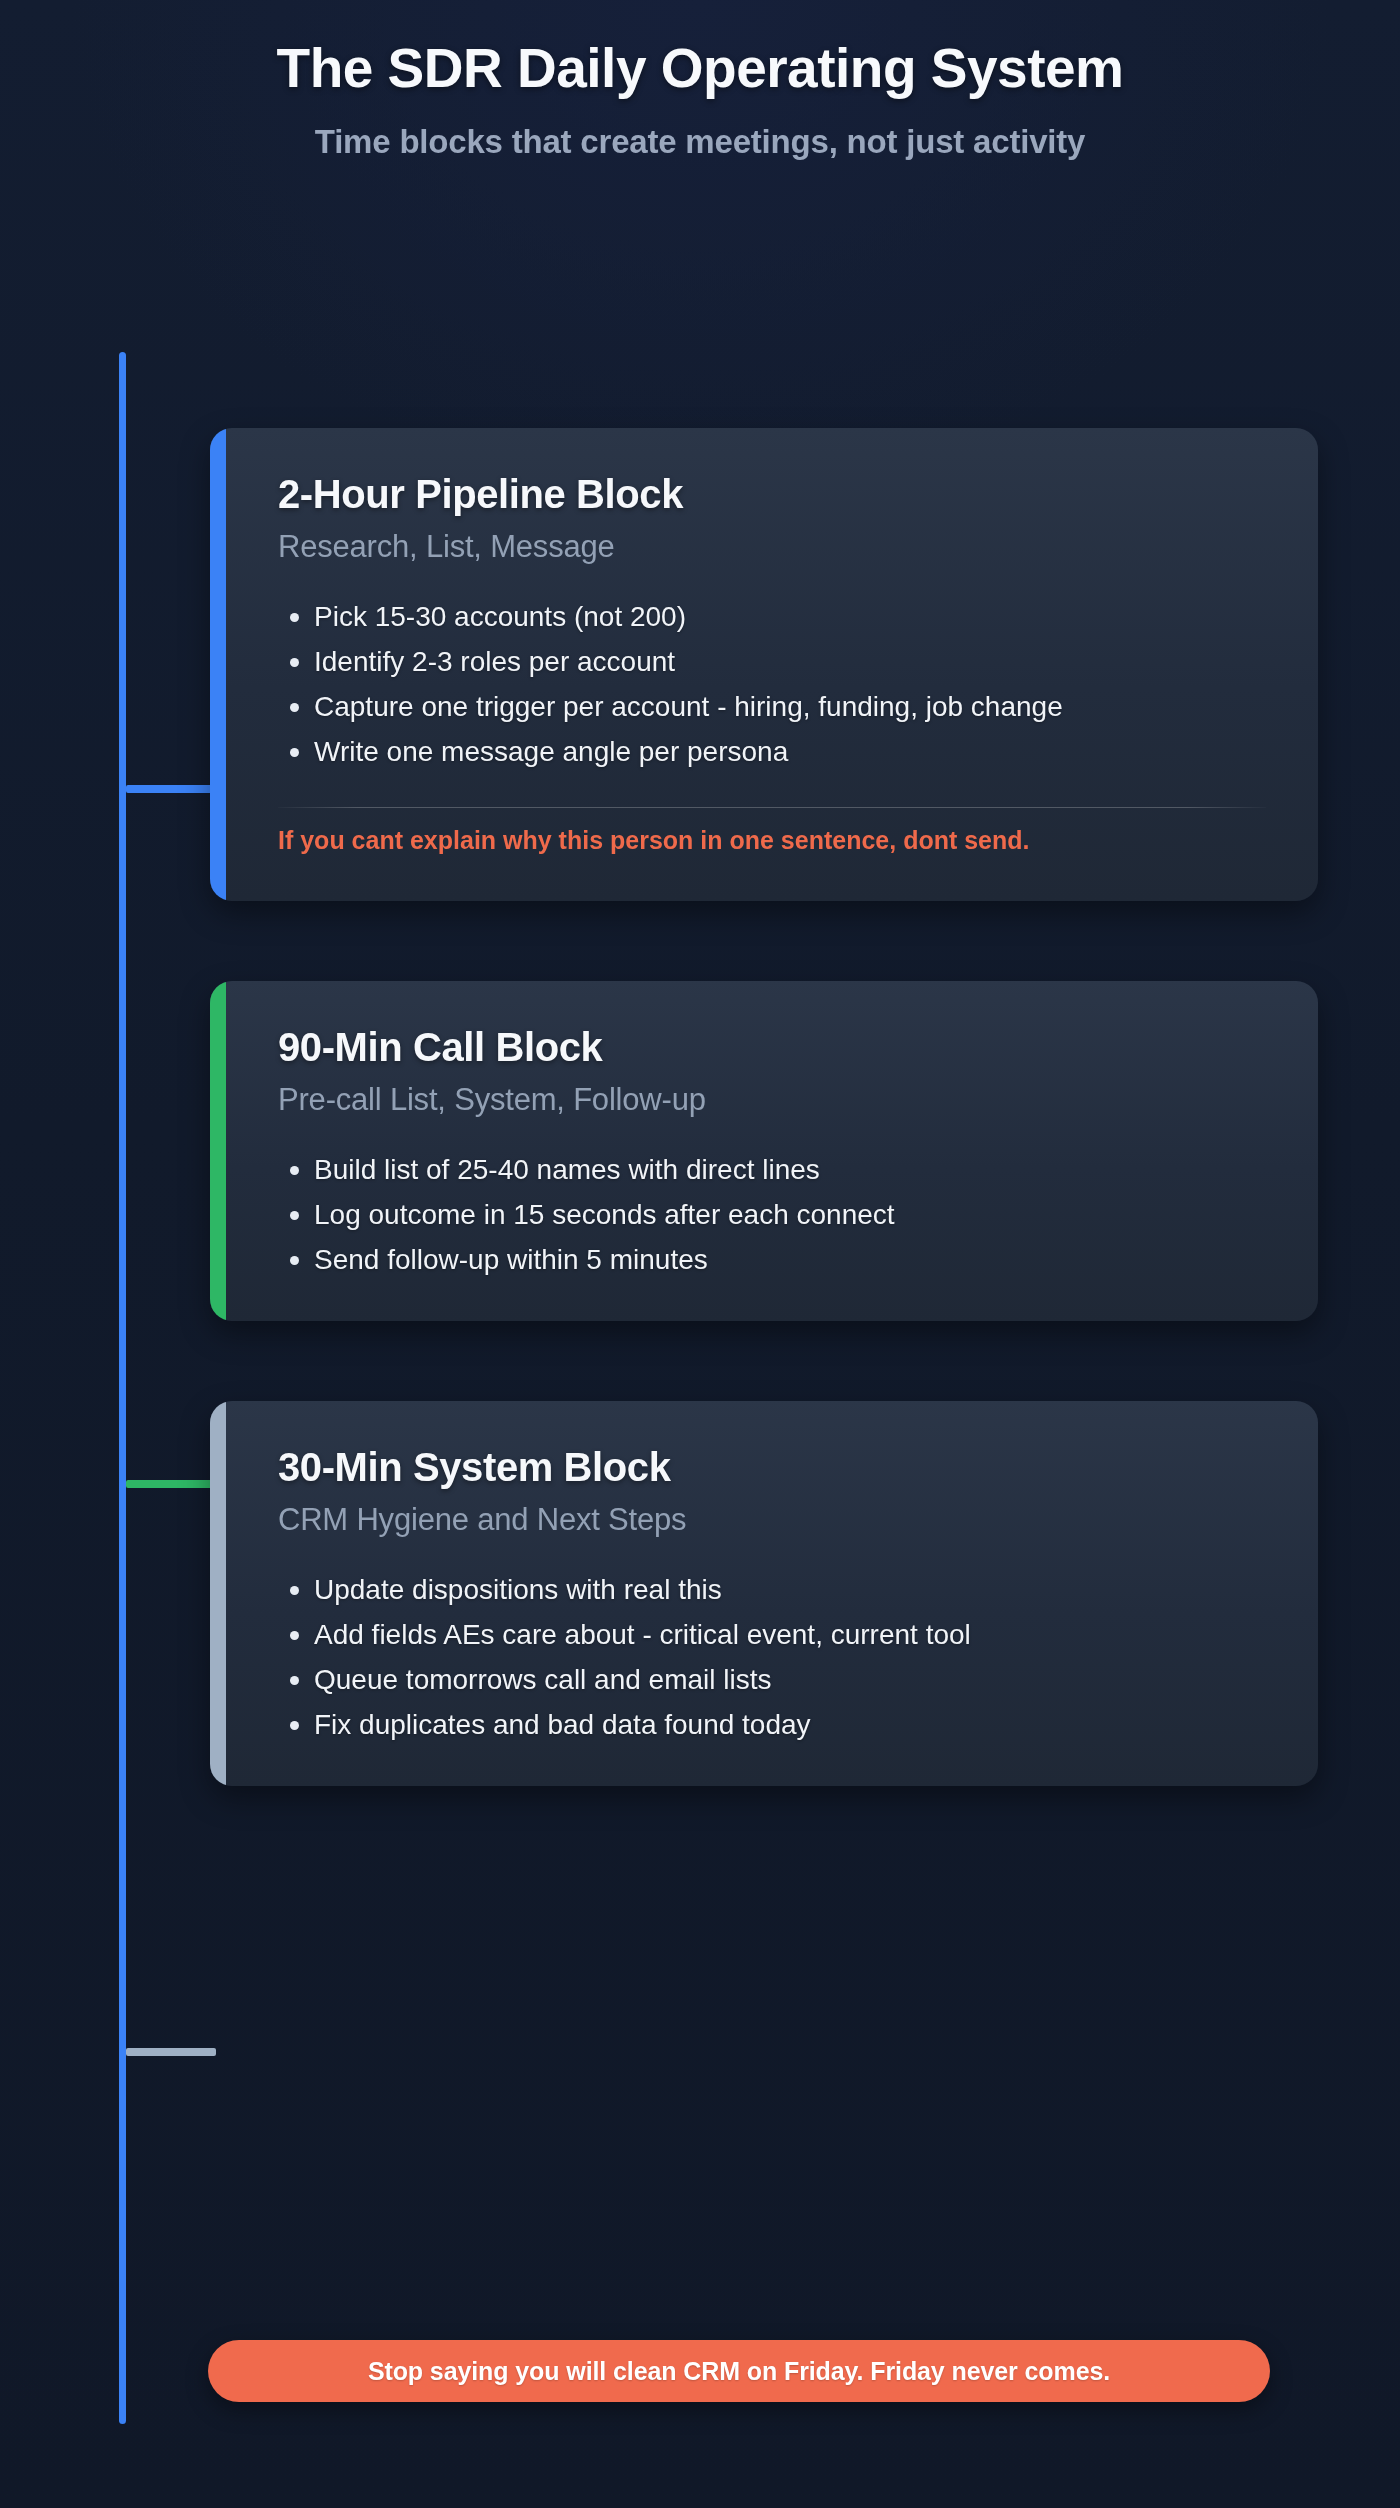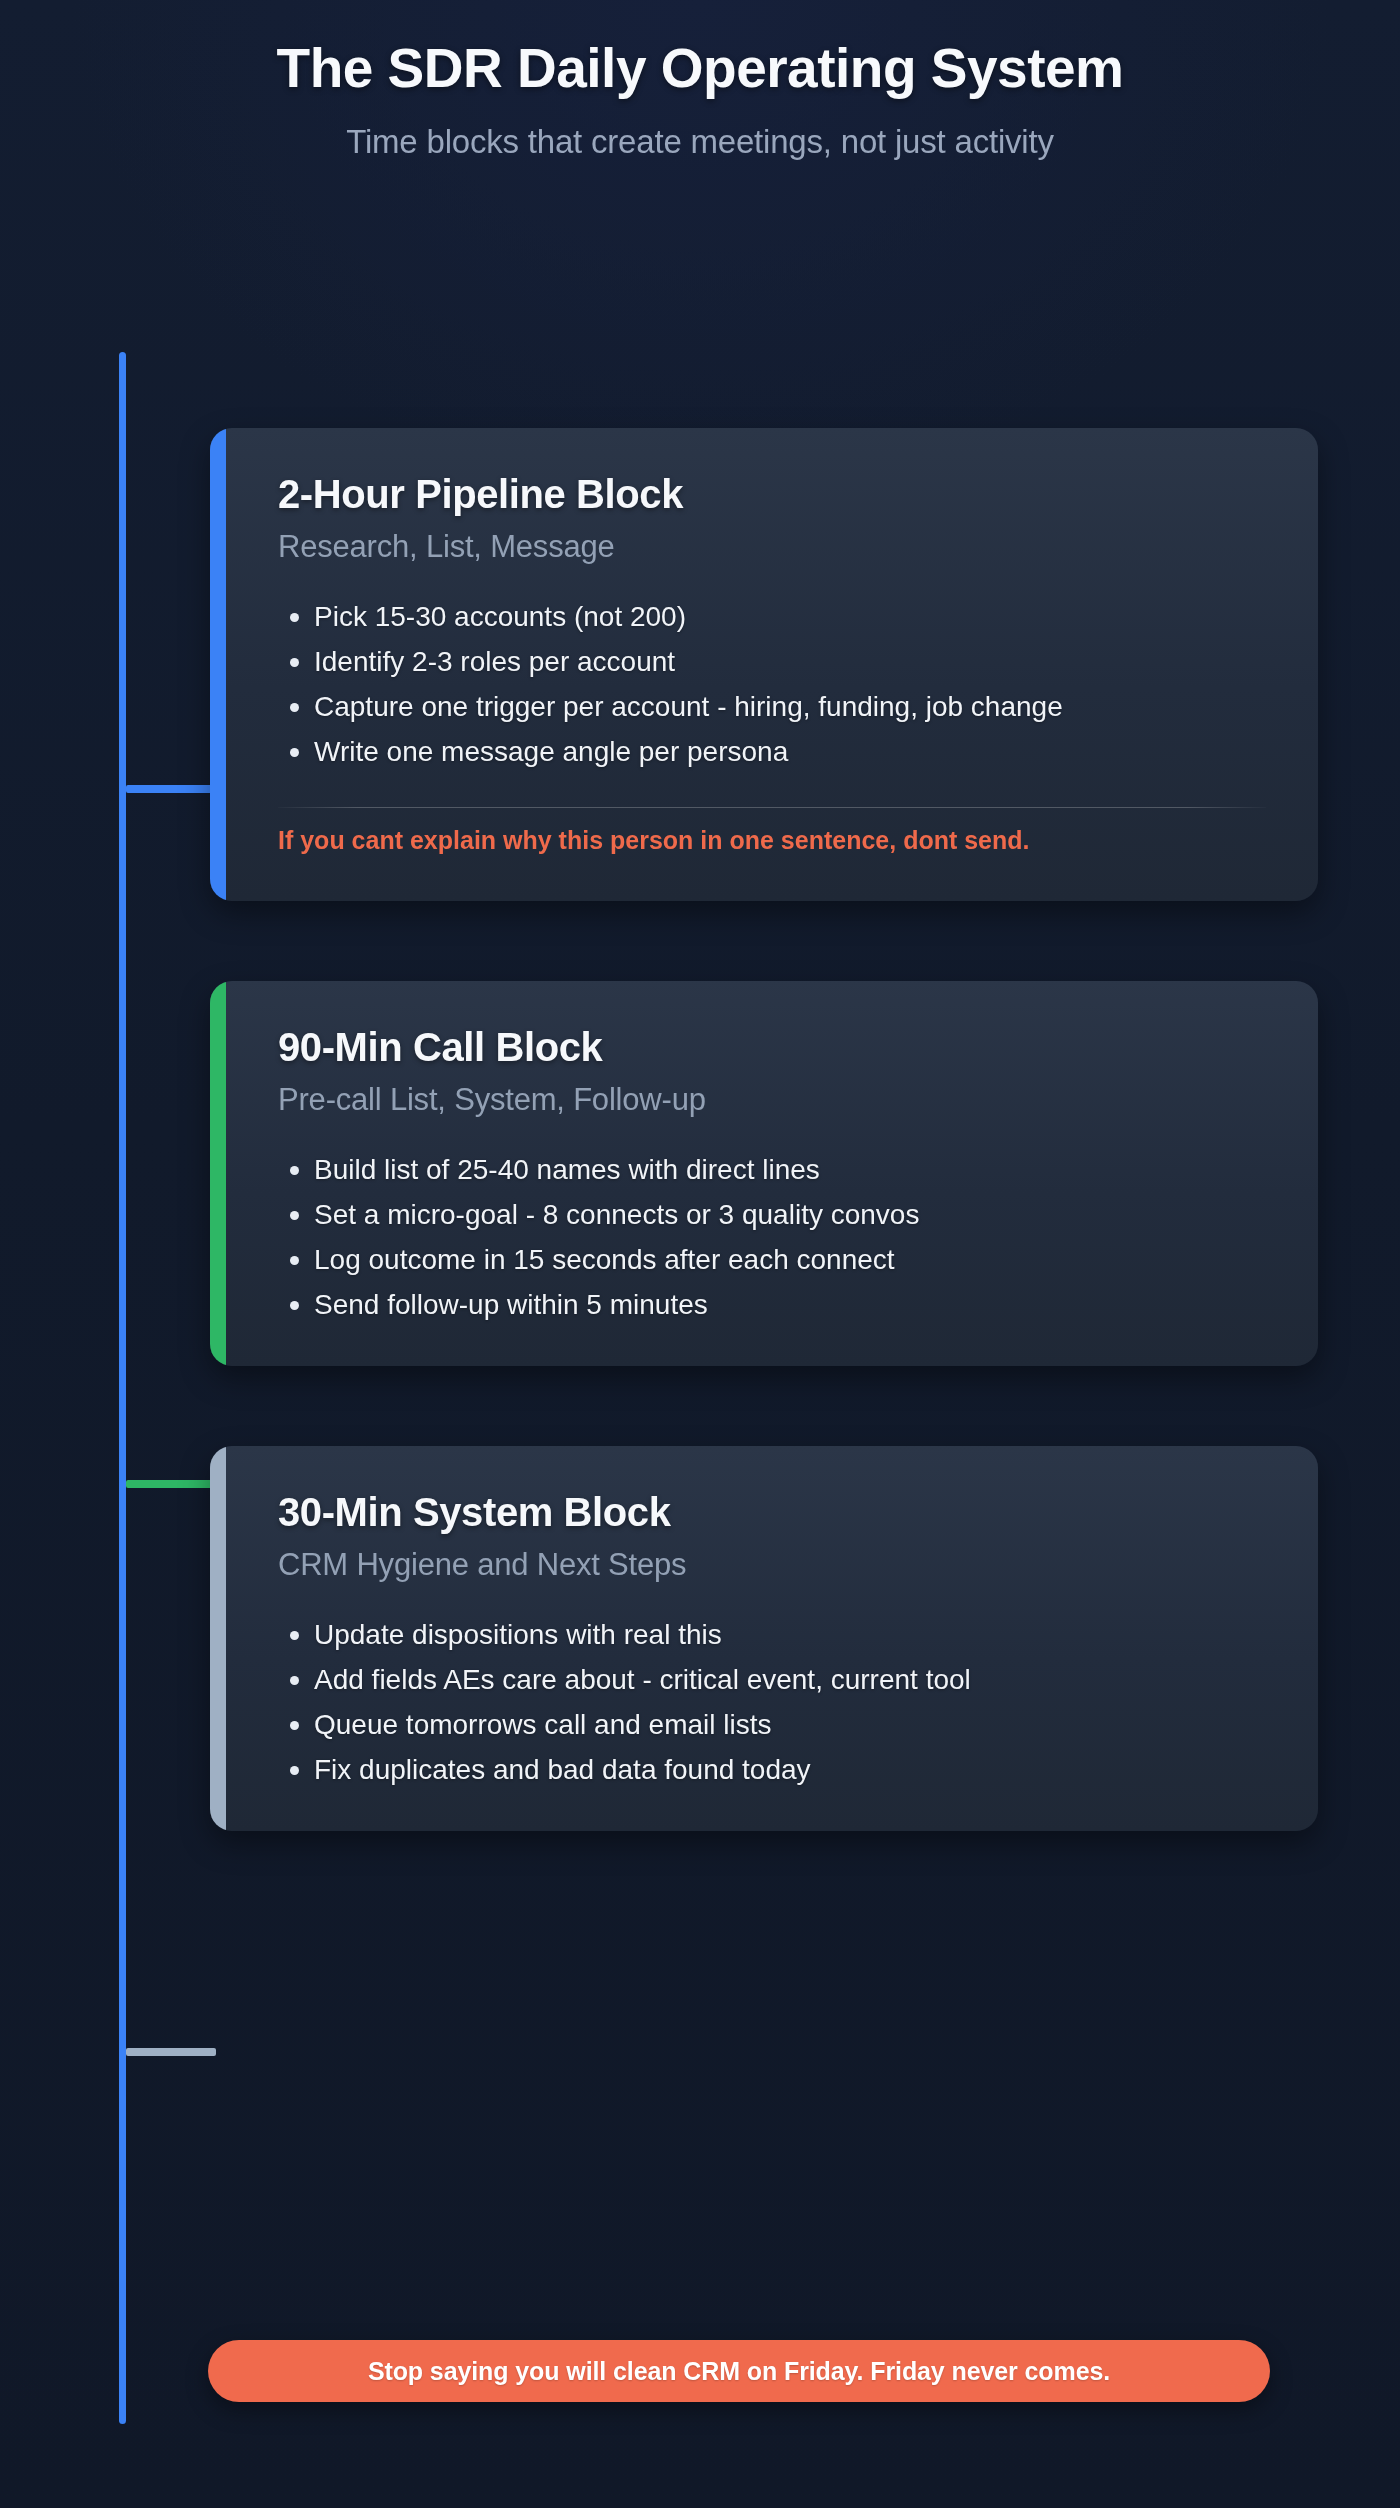--- a/index.html
+++ b/index.html
@@ -28,21 +28,21 @@
     font-size:55px;
     font-weight:bold;
     color:#f7f9fc;
     letter-spacing:-0.5px;
     line-height:1.1;
     text-shadow:0 2px 6px rgba(0,0,0,.45);
   }
   .page-subtitle {
     margin-top:24px;
     font-size:33px;
-    font-weight:400;
+    font-weight:700;
     color:#9aa7bd;
     letter-spacing:-0.2px;
   }
 
   
   .timeline {
     position:absolute;
     left:119px;
     top:352px;
     width:7px;
@@ -192,21 +192,20 @@
     <div class="card-divider"></div>
     <div class="card-warning">If you cant explain why this person in one sentence, dont send.</div>
   </div>
 
   <div class="card green">
     <div class="card-accent"></div>
     <div class="card-title">90-Min Call Block</div>
     <div class="card-subtitle">Pre-call List, System, Follow-up</div>
     <ul class="bullets">
       <li>Build list of 25-40 names with direct lines</li>
-      <li>Set a micro-goal - 8 connects or 3 quality convos</li>
       <li>Log outcome in 15 seconds after each connect</li>
       <li>Send follow-up within 5 minutes</li>
     </ul>
   </div>
 
   <div class="card slate">
     <div class="card-accent"></div>
     <div class="card-title">30-Min System Block</div>
     <div class="card-subtitle">CRM Hygiene and Next Steps</div>
     <ul class="bullets">

